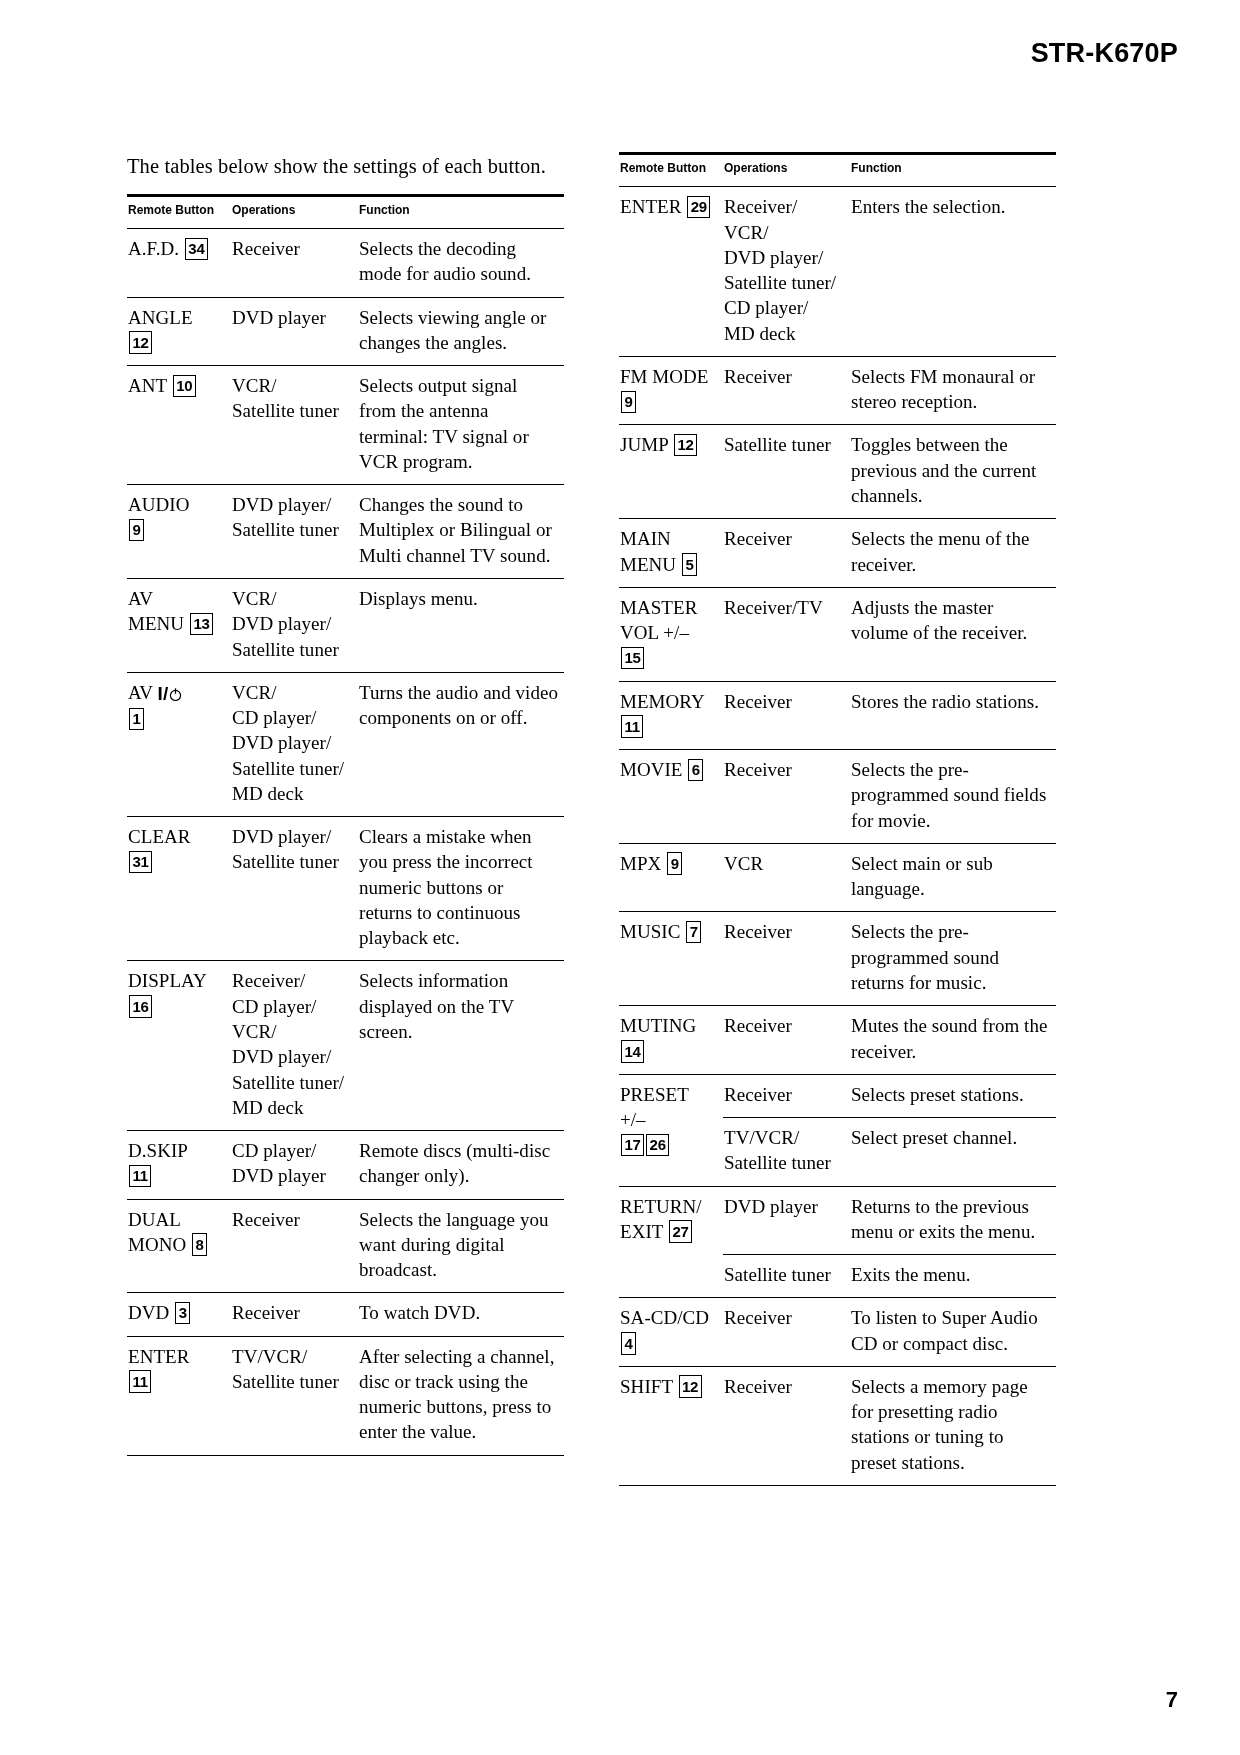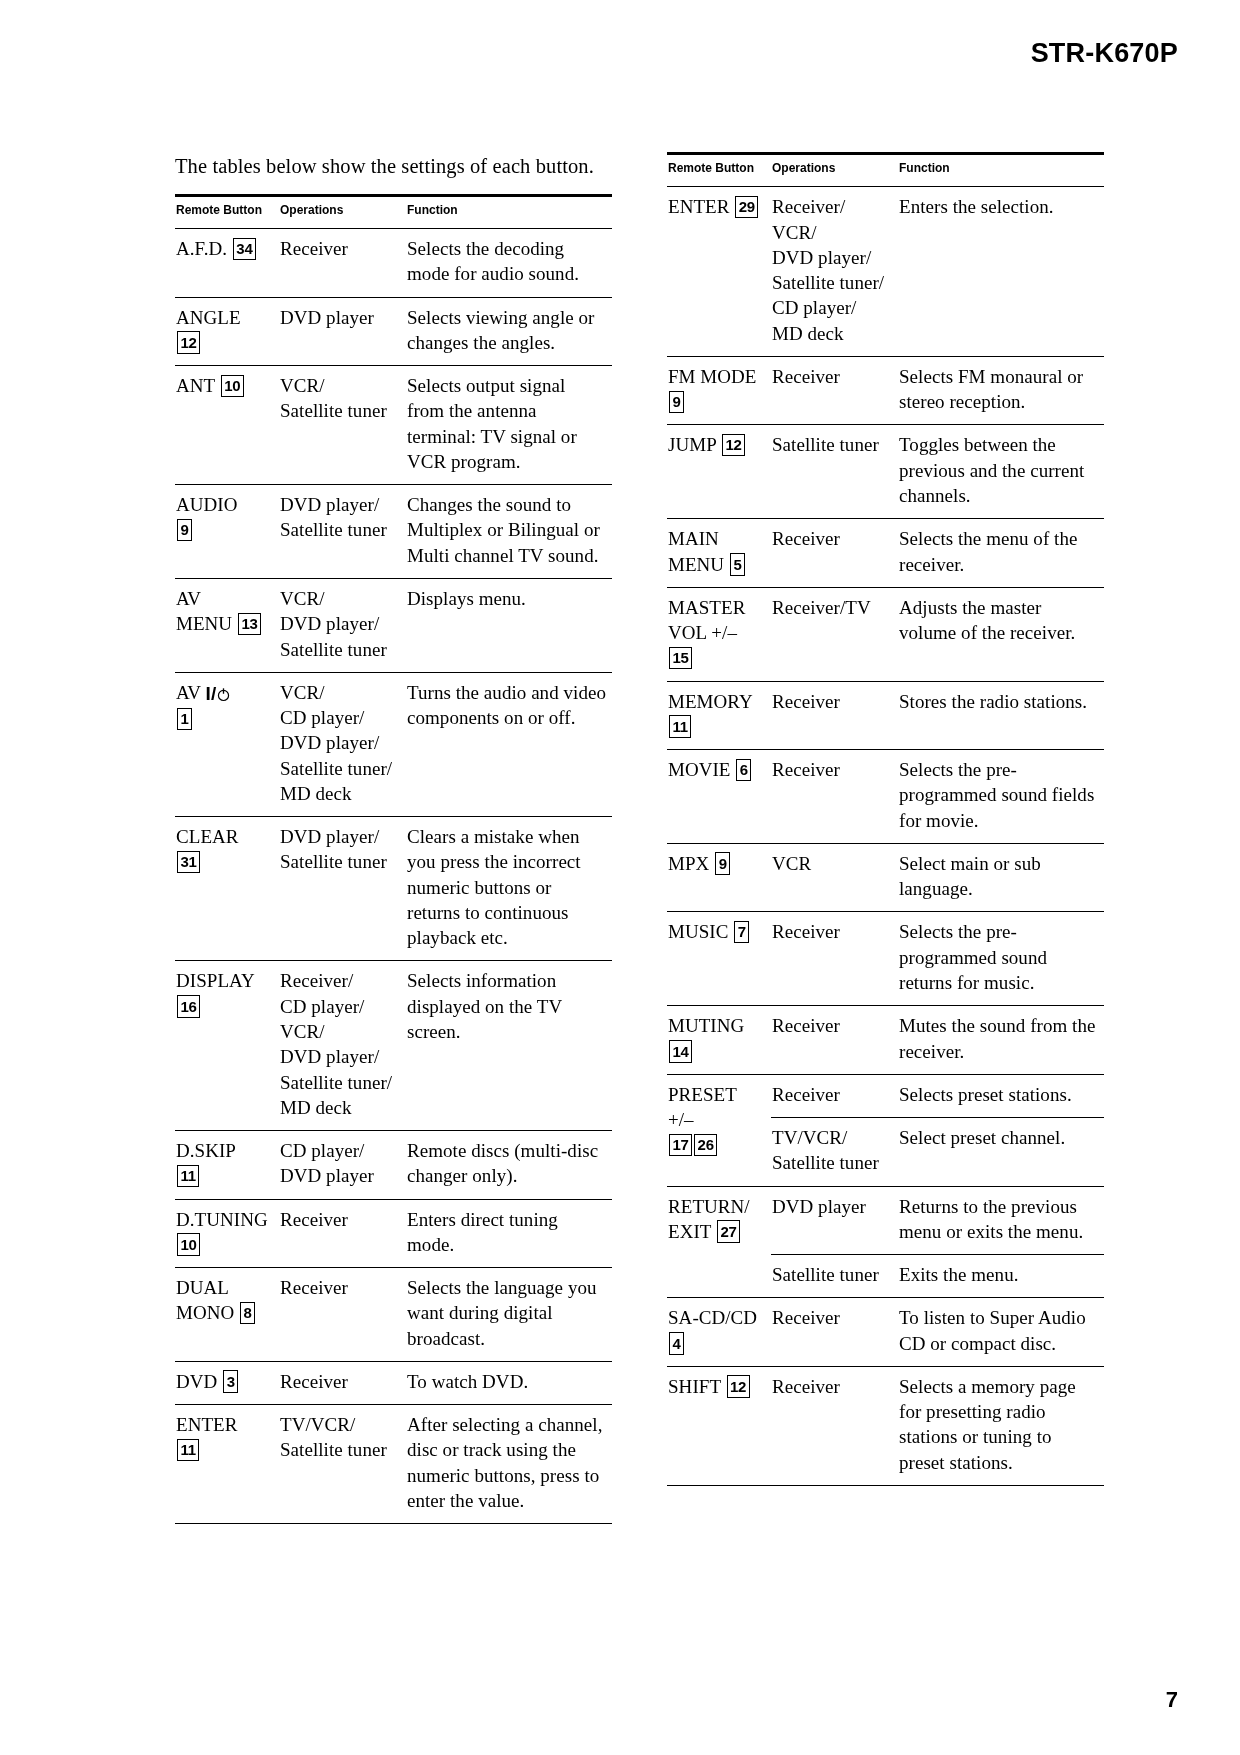--- a/index.html
+++ b/index.html
@@ -38,21 +38,20 @@
 
   
   .columns {
     position: absolute;
     top: 152px;
     left: 127px;
     width: 926px;
     display: flex;
     gap: 55px;
     align-items: flex-start;
-    margin-left: 48px;
   }
   .col { width: 437px; }
 
   .intro {
     font-size: 20.5px;
     line-height: 1.45;
     margin: 0 0 12px 0;
     letter-spacing: 0.1px;
   }
 
@@ -184,25 +183,20 @@
             <td>DISPLAY<br><span class="num">16</span></td>
             <td>Receiver/<br>CD player/<br>VCR/<br>DVD player/<br>Satellite tuner/<br>MD deck</td>
             <td>Selects information displayed on the TV screen.</td>
           </tr>
           <tr>
             <td>D.SKIP<br><span class="num">11</span></td>
             <td>CD player/<br>DVD player</td>
             <td>Remote discs (multi-disc changer only).</td>
           </tr>
           <tr>
-            <td>D.TUNING<br><span class="num">10</span></td>
-            <td>Receiver</td>
-            <td>Enters direct tuning mode.</td>
-          </tr>
-          <tr>
             <td>DUAL<br>MONO <span class="num">8</span></td>
             <td>Receiver</td>
             <td>Selects the language you want during digital broadcast.</td>
           </tr>
           <tr>
             <td>DVD <span class="num">3</span></td>
             <td>Receiver</td>
             <td>To watch DVD.</td>
           </tr>
           <tr>

